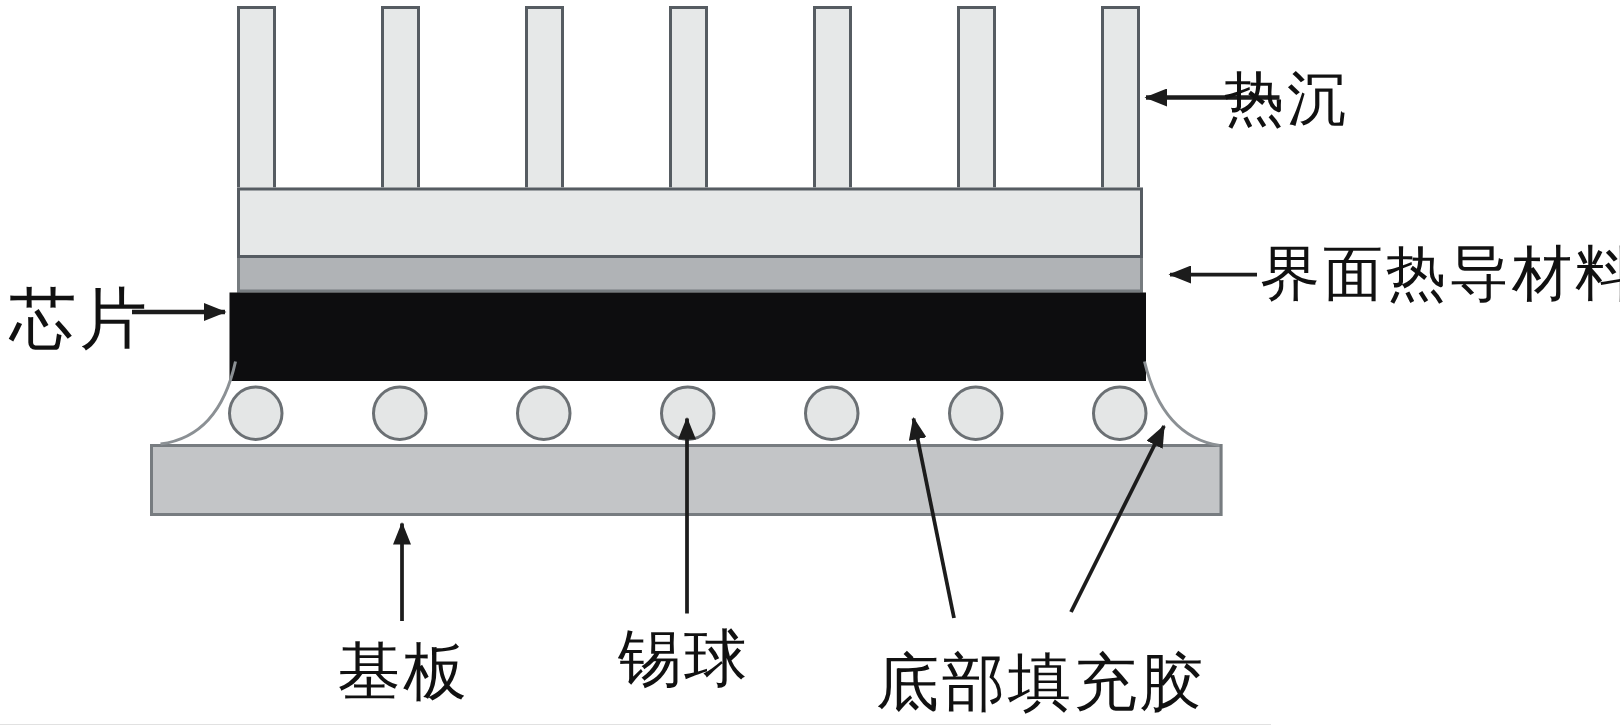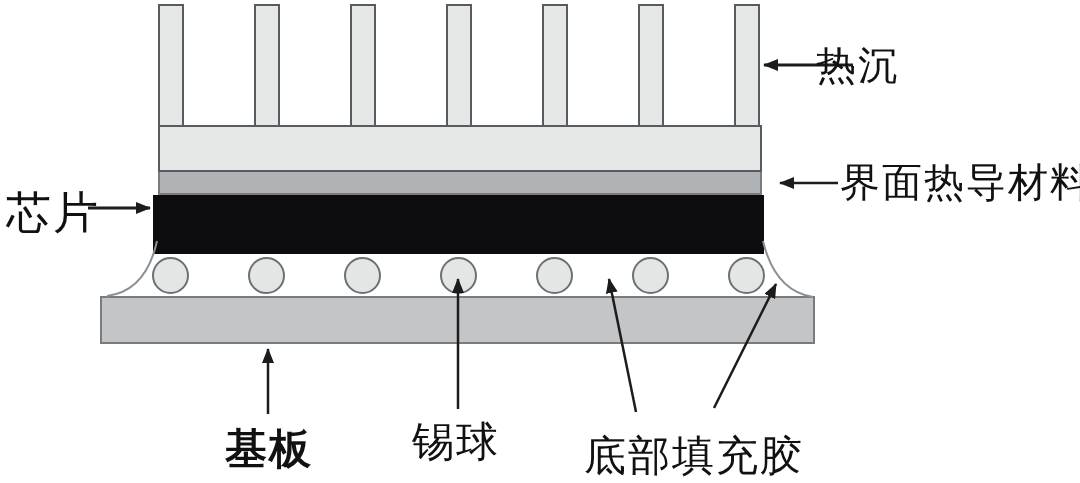--- a/index.html
+++ b/index.html
@@ -66,22 +66,22 @@
   .label{
     position:absolute;
     color:var(--label-color);
     letter-spacing:2px;
     white-space:nowrap;
     line-height:1.1;
   }
   #chip-label{left:6px;top:189px;font-size:45px;}
   #heatsink-label{left:816px;top:44px;font-size:40px;}
   #tim-label{left:840px;top:161px;font-size:40px;}
-  #substrate-label{left:225px;top:426px;font-size:42px;font-weight:bold;}
-  #ball-label{left:412px;top:419px;font-size:42px;}
+  #substrate-label{left:225px;top:426px;font-size:42px;}
+  #ball-label{left:412px;top:419px;font-size:42px;font-family:Liberation Mono, monospace;}
   #underfill-label{left:584px;top:433px;font-size:42px;}
 </style>
 </head>
 <body>
 
 <div id="canvas">
 
   <div class="fin" style="left:158px"></div>
   <div class="fin" style="left:254px"></div>
   <div class="fin" style="left:350px"></div>

